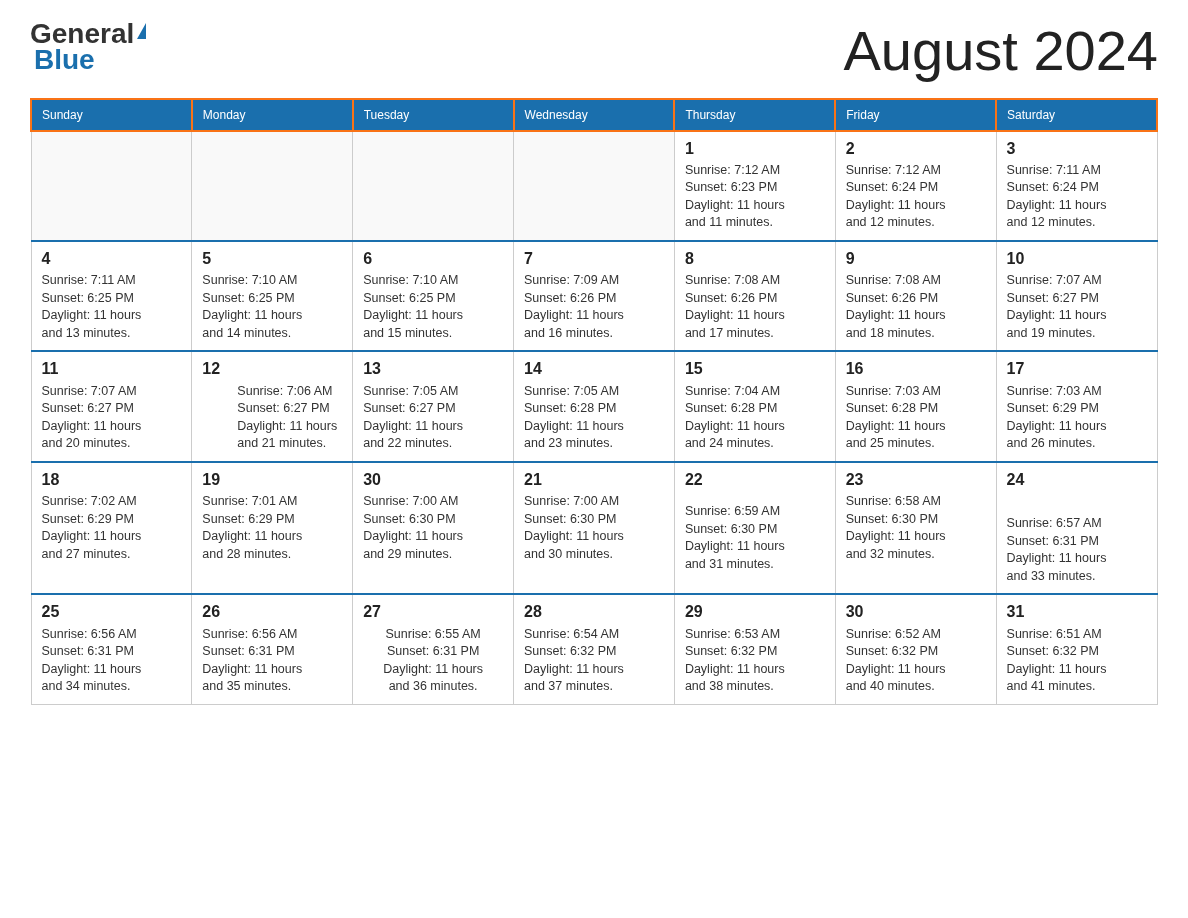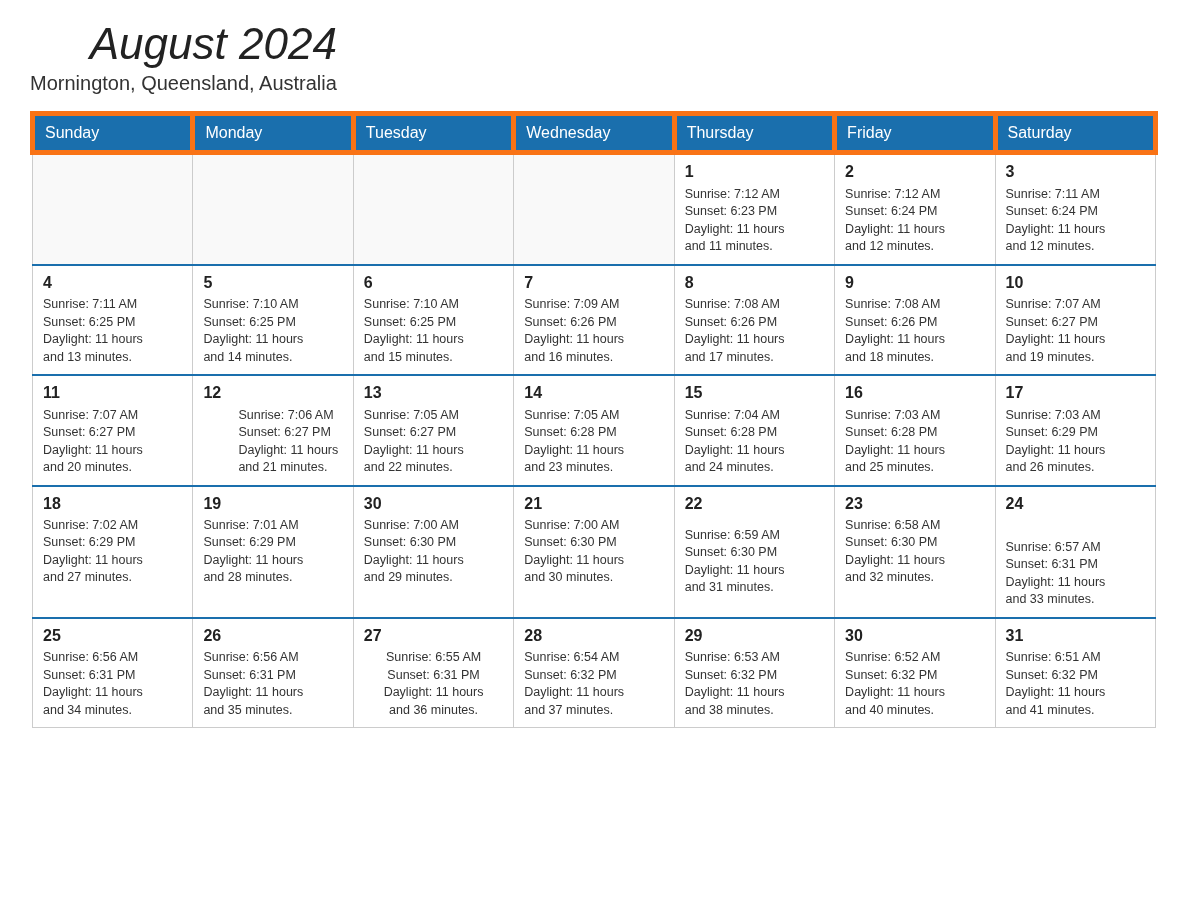--- a/index.html
+++ b/index.html
@@ -19,44 +19,43 @@
     }
     .logo-area {
       display: flex;
       flex-direction: column;
       align-items: flex-start;
     }
     .title-area {
       text-align: right;
     }
     .month-title {
-      font-size: 44px;
+      font-size: 56px;
       font-weight: normal;
       color: #222;
       line-height: 1.1;
-      font-style: italic;
     }
     .location-title {
       font-size: 20px;
       color: #333;
       margin-top: 4px;
     }
     .calendar-table {
       width: 100%;
       border-collapse: collapse;
       border: 1px solid #aaa;
     }
     .calendar-table th {
       background-color: #1a6fad;
       color: #fff;
       padding: 8px 10px;
-      font-size: 16px;
+      font-size: 12px;
       font-weight: normal;
       text-align: left;
-      border: 5px solid #f97316;
+      border: 2px solid #f97316;
     }
     .calendar-table td {
       vertical-align: top;
       padding: 6px 10px 8px 10px;
       border: 1px solid #ccc;
       width: calc(100% / 7);
       min-height: 90px;
       font-size: 13px;
       line-height: 1.4;
     }
@@ -75,23 +74,31 @@
       background: #f9f9f9;
     }
     .row-border td {
       border-top: 2px solid #1a6fad;
     }
   </style>
 </head>
 <body>
 
 <div class="header-area">
+  <div class="logo-area">
+    <div class="logo-row1">
+      <span style="color:#333;">General</span>
+      <span style="display:inline-block;width:0;height:0;border-left:9px solid transparent;border-bottom:16px solid #1a6fad;margin-left:3px;vertical-align:middle;position:relative;top:-3px;"></span>
+    </div>
+    <div class="logo-row2">
+      <span style="color:#1a6fad;">Blue</span>
+    </div>
+  </div>
   <div class="title-area">
     <div class="month-title">August 2024</div>
-    <div class="location-title">Mornington, Queensland, Australia</div>
   </div>
 </div>
 
 <table class="calendar-table">
   <thead>
     <tr>
     <th>Sunday</th>
         <th>Monday</th>
         <th>Tuesday</th>
         <th>Wednesday</th>

